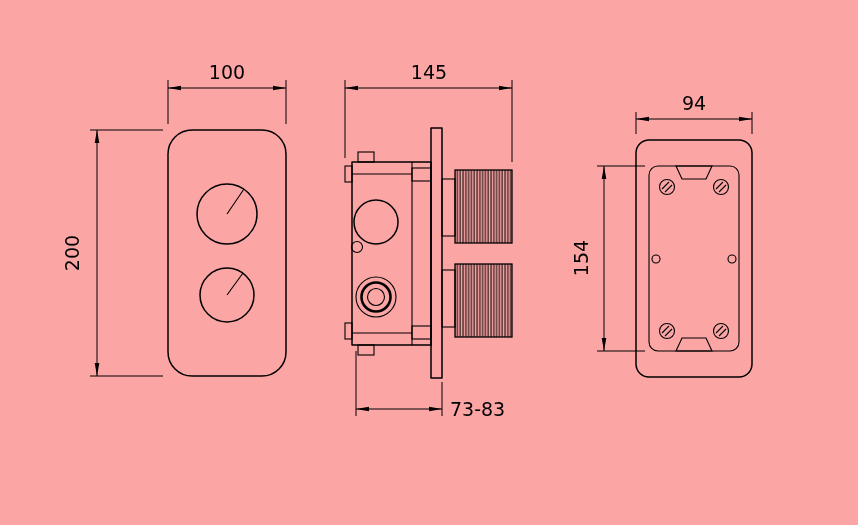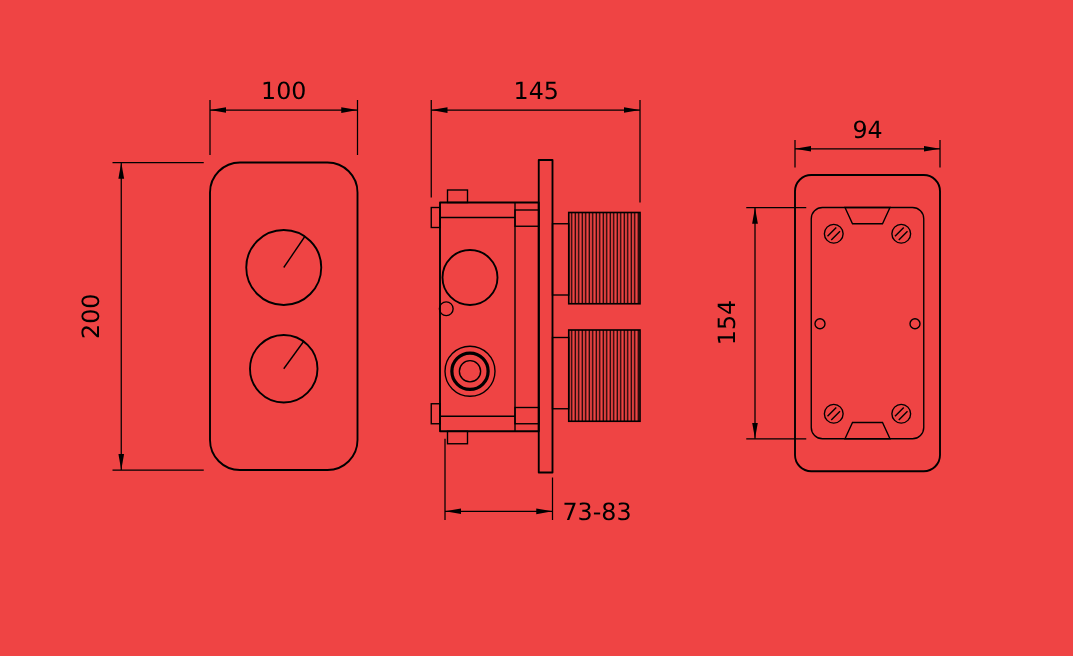--- a/index.html
+++ b/index.html
@@ -1,16 +1,16 @@
 <!DOCTYPE html>
 <html><head>
 <meta charset="utf-8">
 <style>
   html,body{margin:0;padding:0;background:#fff;}
-  .canvas{position:relative;width:858px;height:525px;background:#ef4444;overflow:hidden;}
+  .canvas{position:relative;width:858px;height:525px;background:#fca5a5;overflow:hidden;}
   svg{display:block;}
   .obj{fill:none;stroke:#000;stroke-width:1.5;stroke-linejoin:round;stroke-linecap:round;}
   .obj2{fill:none;stroke:#000;stroke-width:1.1;}
   .thick{fill:none;stroke:#000;stroke-width:2.6;}
   .dim{fill:none;stroke:#000;stroke-width:1;}
   .dimtext{font-family:"DejaVu Sans","Liberation Sans",sans-serif;font-size:19px;fill:#000;}
 </style>
 </head>
 <body>
 

